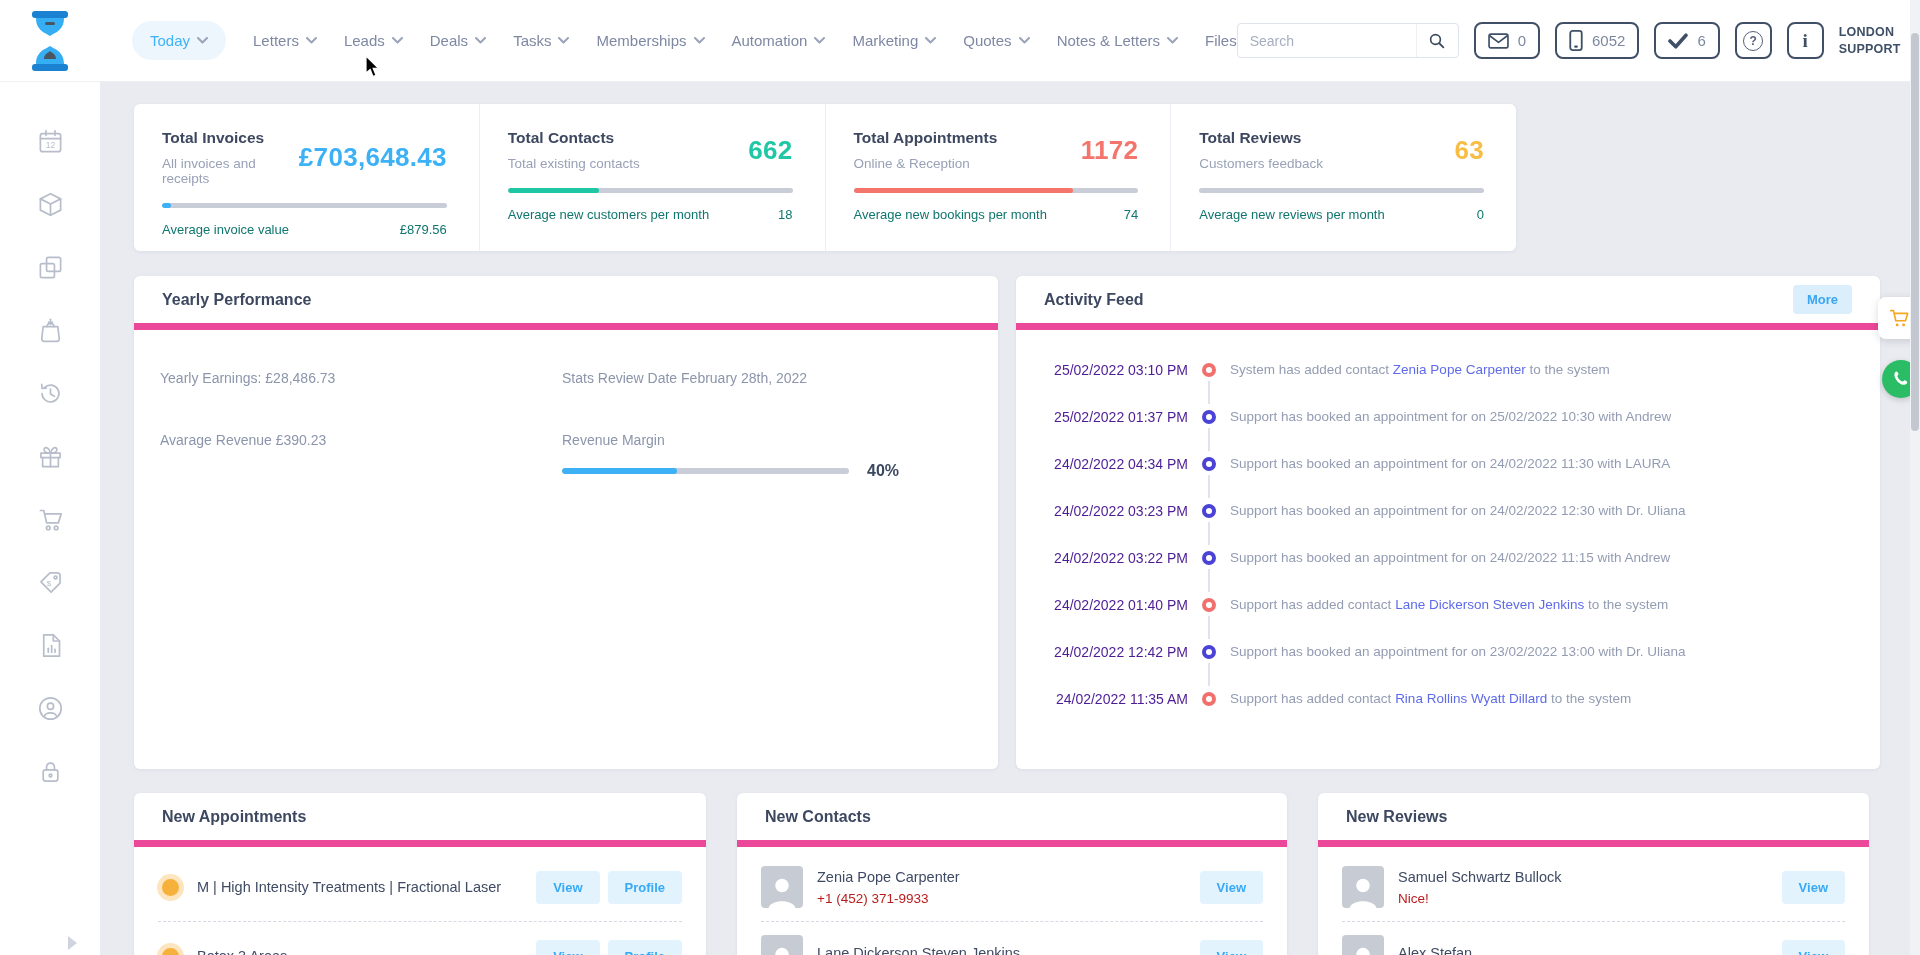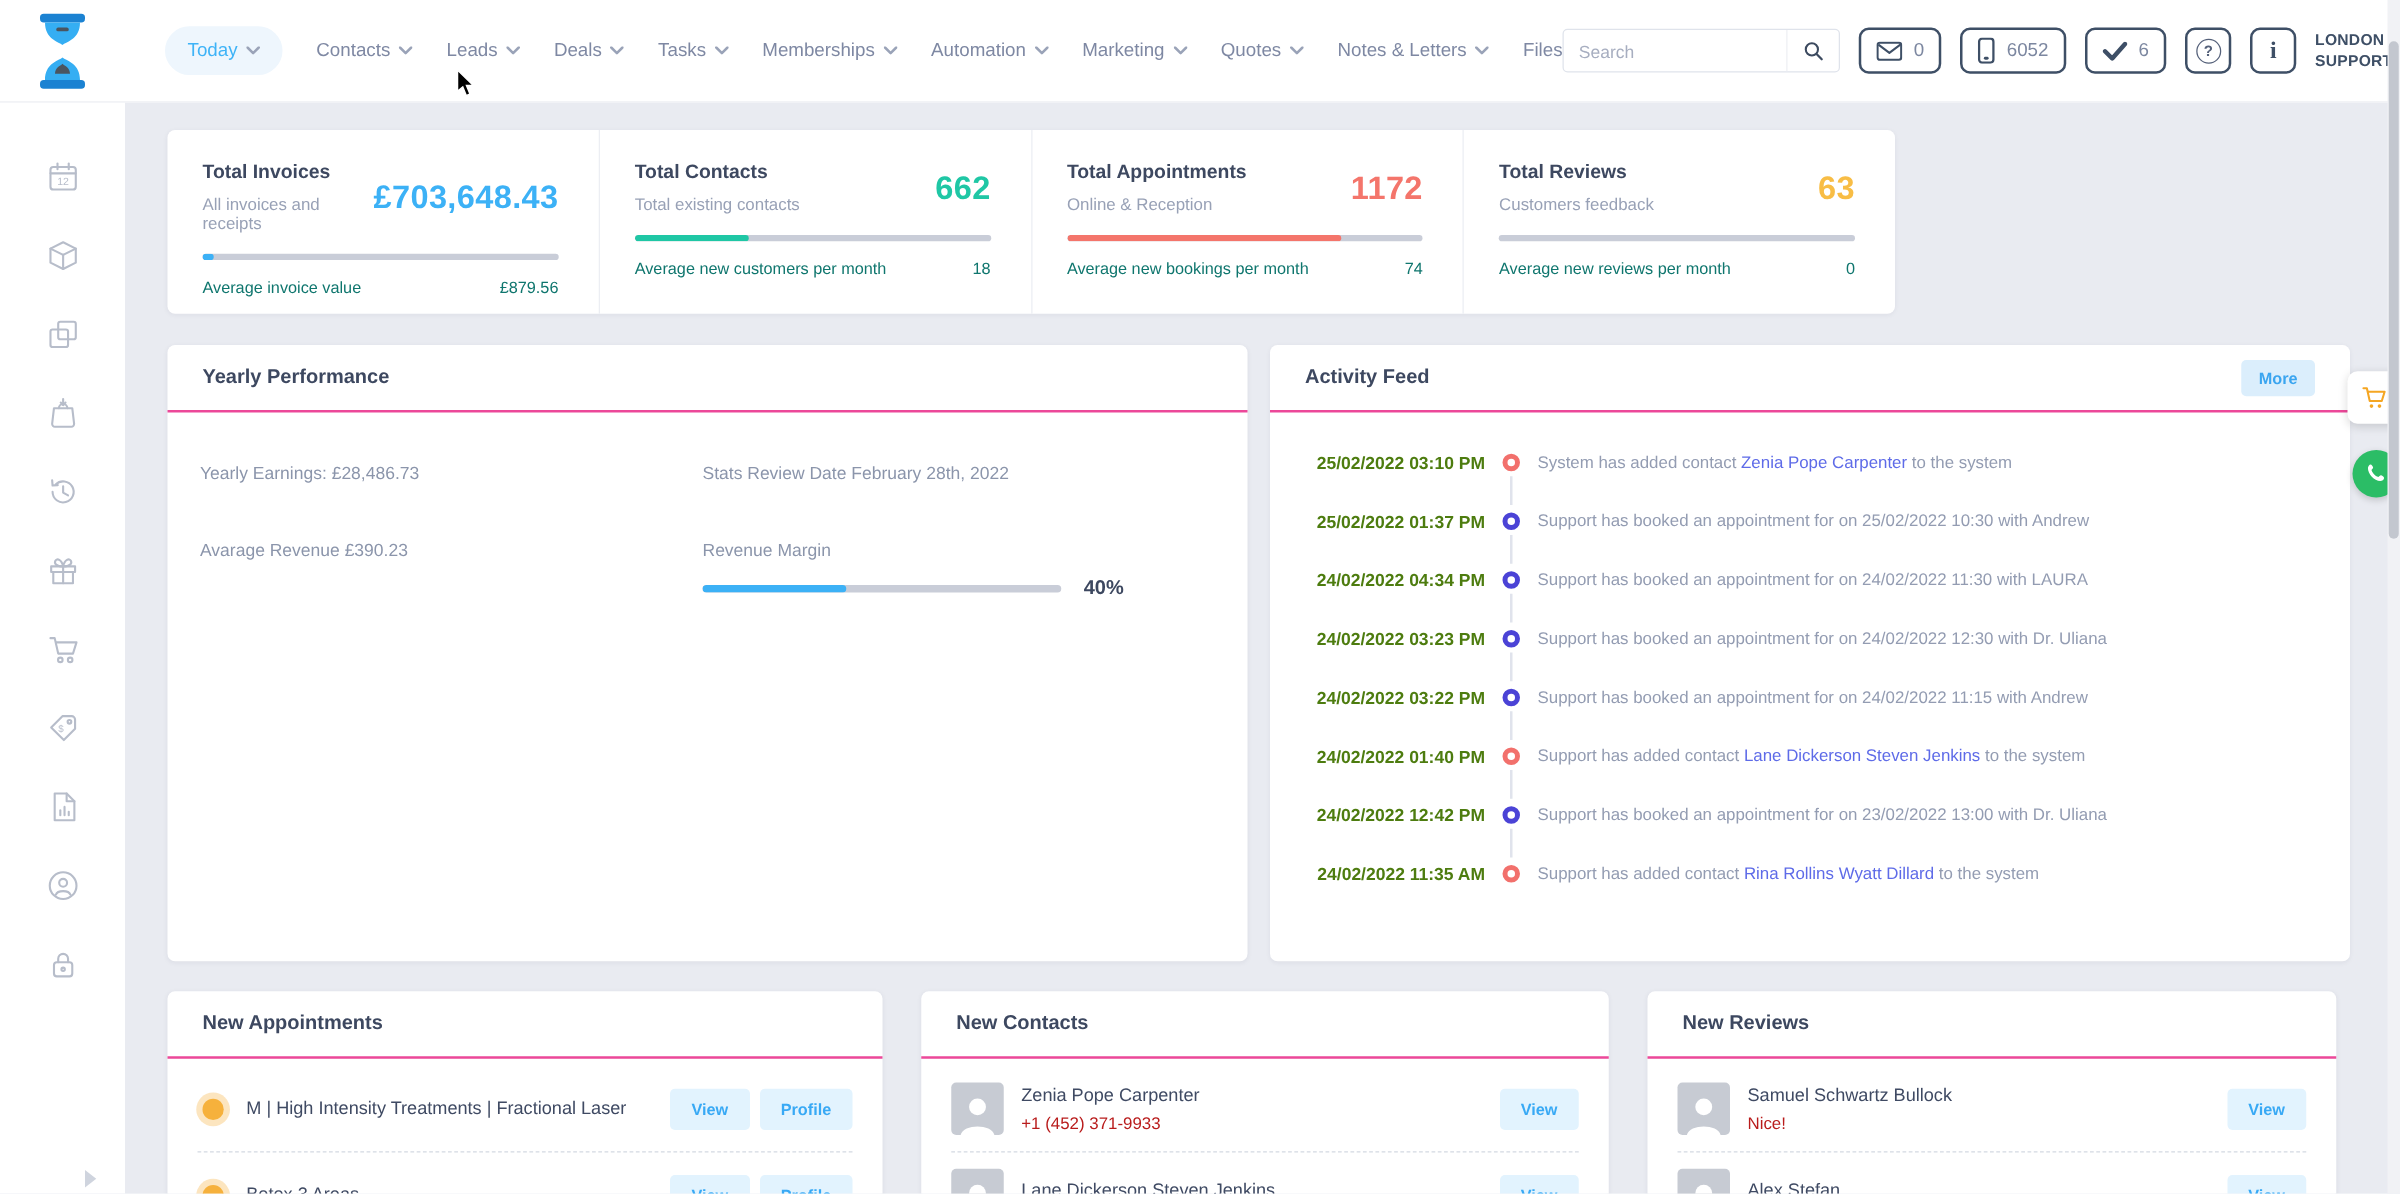--- a/index.html
+++ b/index.html
@@ -33,21 +33,21 @@
   .sidebar { position:absolute; left:0; top:82px; width:100px; height:873px; background:#fff;
              display:flex; flex-direction:column; align-items:center; padding-top:46px; gap:36px; }
   .sb-icon { width:27px; height:27px; cursor:pointer; }
   .sb-icon * { stroke:#b7bdca; stroke-width:1.5; fill:none; stroke-linecap:round; stroke-linejoin:round; }
   .sb-icon text { stroke:none; fill:#b7bdca; font-family:"Liberation Sans",sans-serif; }
   .corner-arrow { position:absolute; left:68px; top:936px; width:0; height:0; border-top:7px solid transparent;
                   border-bottom:7px solid transparent; border-left:9px solid #cfd4de; }
 
   
   .card { position:absolute; background:#fff; border-radius:6px; box-shadow:0 1px 4px rgba(30,40,70,.06); }
-  .panel-header { height:54px; display:flex; align-items:center; padding:0 28px; border-bottom:2px solid #ec4899; }
+  .panel-header { height:54px; display:flex; align-items:center; padding:0 28px; border-bottom:7px solid #ec4899; }
   .panel-title { font-size:16px; font-weight:700; color:#3d4860; }
 
   
   .stats-row { left:134px; top:104px; width:1382px; height:147px; display:flex; }
   .stat-card { flex:1; padding:25px 32px 18px 28px; }
   .stat-card + .stat-card { border-left:1px solid #eceef3; }
   .stat-top { display:flex; justify-content:space-between; align-items:center; }
   .stat-title { font-size:15.5px; font-weight:700; color:#3d4860; }
   .stat-sub { font-size:13.5px; color:#98a1b6; margin-top:9px; }
   .stat-value { font-size:26px; font-weight:700; letter-spacing:.3px; }
@@ -65,21 +65,21 @@
   .rm-bar { width:287px; height:6px; background:#c9cdd8; border-radius:3px; overflow:hidden; }
   .rm-fill { height:100%; background:#3cb1f6; border-radius:3px; width:0; }
   .rm-value { font-size:16px; font-weight:700; color:#3d4860; }
 
   
   .activity { left:1016px; top:276px; width:864px; height:493px; }
   .more-btn { margin-left:auto; background:#dbeefc; color:#3aa5f0; font-size:13px; font-weight:700;
               padding:7px 14px; border-radius:4px; border:none; cursor:pointer; font-family:inherit; }
   .feed { padding:16px 26px 0 26px; }
   .feed-row { display:flex; align-items:center; height:47px; }
-  .feed-time { width:146px; flex-shrink:0; text-align:right; font-size:14px; font-weight:700; color:#4d7c0f; white-space:nowrap; }
+  .feed-time { width:146px; flex-shrink:0; text-align:right; font-size:14px; font-weight:400; color:#4c1d95; white-space:nowrap; }
   .dot-col { width:42px; flex-shrink:0; align-self:stretch; display:flex; align-items:center; justify-content:center; position:relative; }
   .dot { width:14px; height:14px; border-radius:50%; background:#fff; border:4px solid #ccc; position:relative; z-index:1; }
   .dot-red { border-color:#f2706c; } .dot-blue { border-color:#4b43d6; }
   .feed-row:not(:last-child) .dot-col::after { content:''; position:absolute; left:50%; margin-left:-1px; width:2px;
               top:calc(50% + 11px); bottom:-11px; background:#e0e3ec; }
   .feed-text { font-size:13.5px; color:#939cb2; white-space:nowrap; }
   .feed-link { color:#5e6be8; cursor:pointer; }
 
   
   .bottom { position:absolute; left:134px; top:793px; display:flex; gap:31px; }
@@ -123,21 +123,21 @@
     </svg>
 
     <div class="nav">
       <div class="nav-item active">
         <span>Today</span>
         <svg class="caret" viewBox="0 0 11 7">
             <polyline points="1,1 5.5,5.5 10,1"></polyline>
           </svg>
       </div>
       <div class="nav-item">
-        <span>Contacts</span>
+        <span>Letters</span>
         <svg class="caret" viewBox="0 0 11 7">
             <polyline points="1,1 5.5,5.5 10,1"></polyline>
           </svg>
       </div>
       <div class="nav-item">
         <span>Leads</span>
         <svg class="caret" viewBox="0 0 11 7">
             <polyline points="1,1 5.5,5.5 10,1"></polyline>
           </svg>
       </div>

